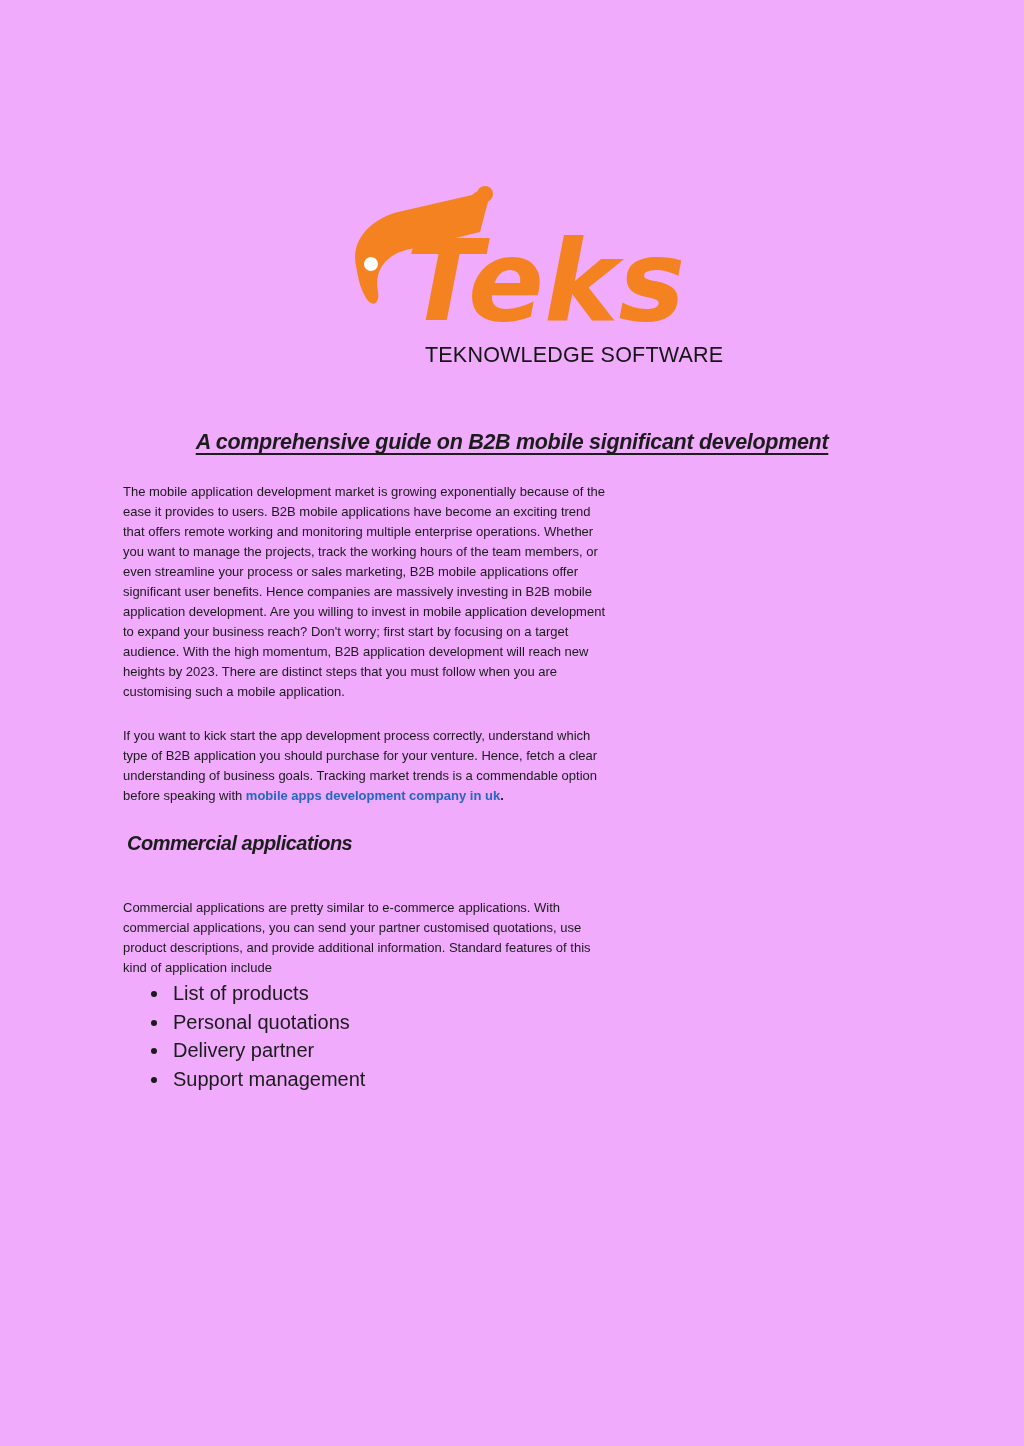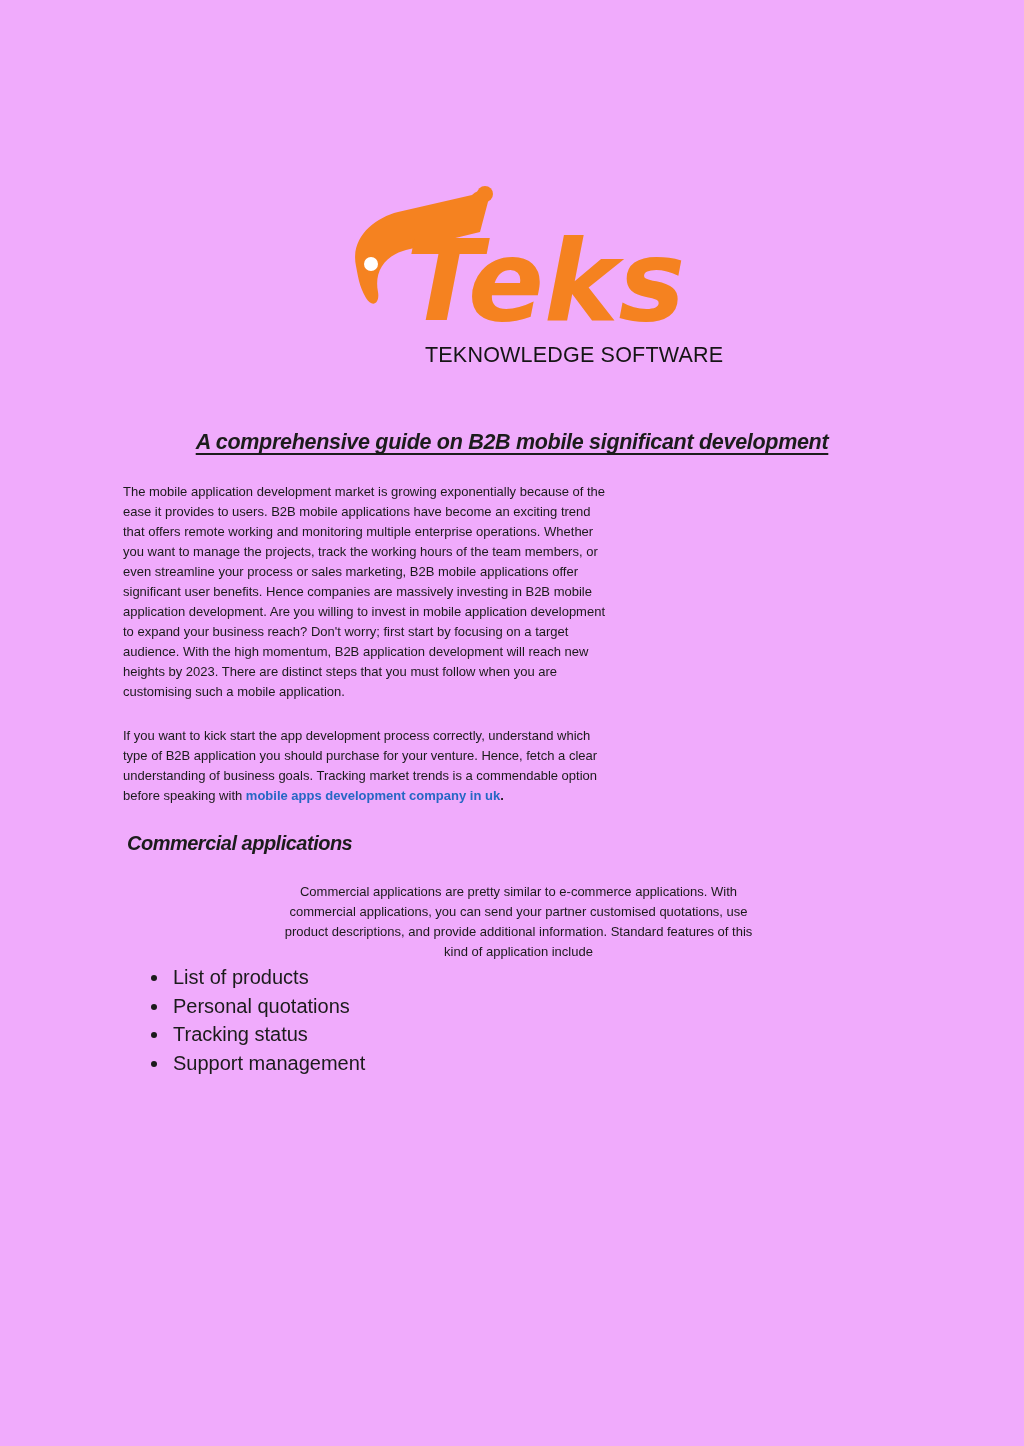--- a/index.html
+++ b/index.html
@@ -85,21 +85,21 @@
   }
   .after-link { font-weight: bold; }
   .section-heading {
     margin: 26px 110px 4px 127px;
     font-size: 20px;
     font-weight: bold;
     font-style: italic;
     letter-spacing: -0.5px;
     color: #1c1c1c;
   }
-  .para3 { margin-top: 27px; text-align: center; }
+  .para3 { margin-top: 43px; }
   .features {
     margin: 1px 110px 0 123px;
     padding-left: 47px;
     list-style: disc;
   }
   .features li {
     font-size: 20px;
     line-height: 28.5px;
     padding-left: 3px;
     color: #1b1b1b;
@@ -155,18 +155,18 @@
     <div class="section-heading">Commercial applications</div>
 
     <div class="body-text para3">Commercial applications are pretty similar to e-commerce applications. With
 commercial applications, you can send your partner customised quotations, use
 product descriptions, and provide additional information. Standard features of this
 kind of application include</div>
 
     <ul class="features">
       <li>List of products</li>
       <li>Personal quotations</li>
-      <li>Tracking status</li>
+      <li>Delivery partner</li>
       <li>Support management</li>
     </ul>
   </div>
 
 </div>
 
 </body></html>

